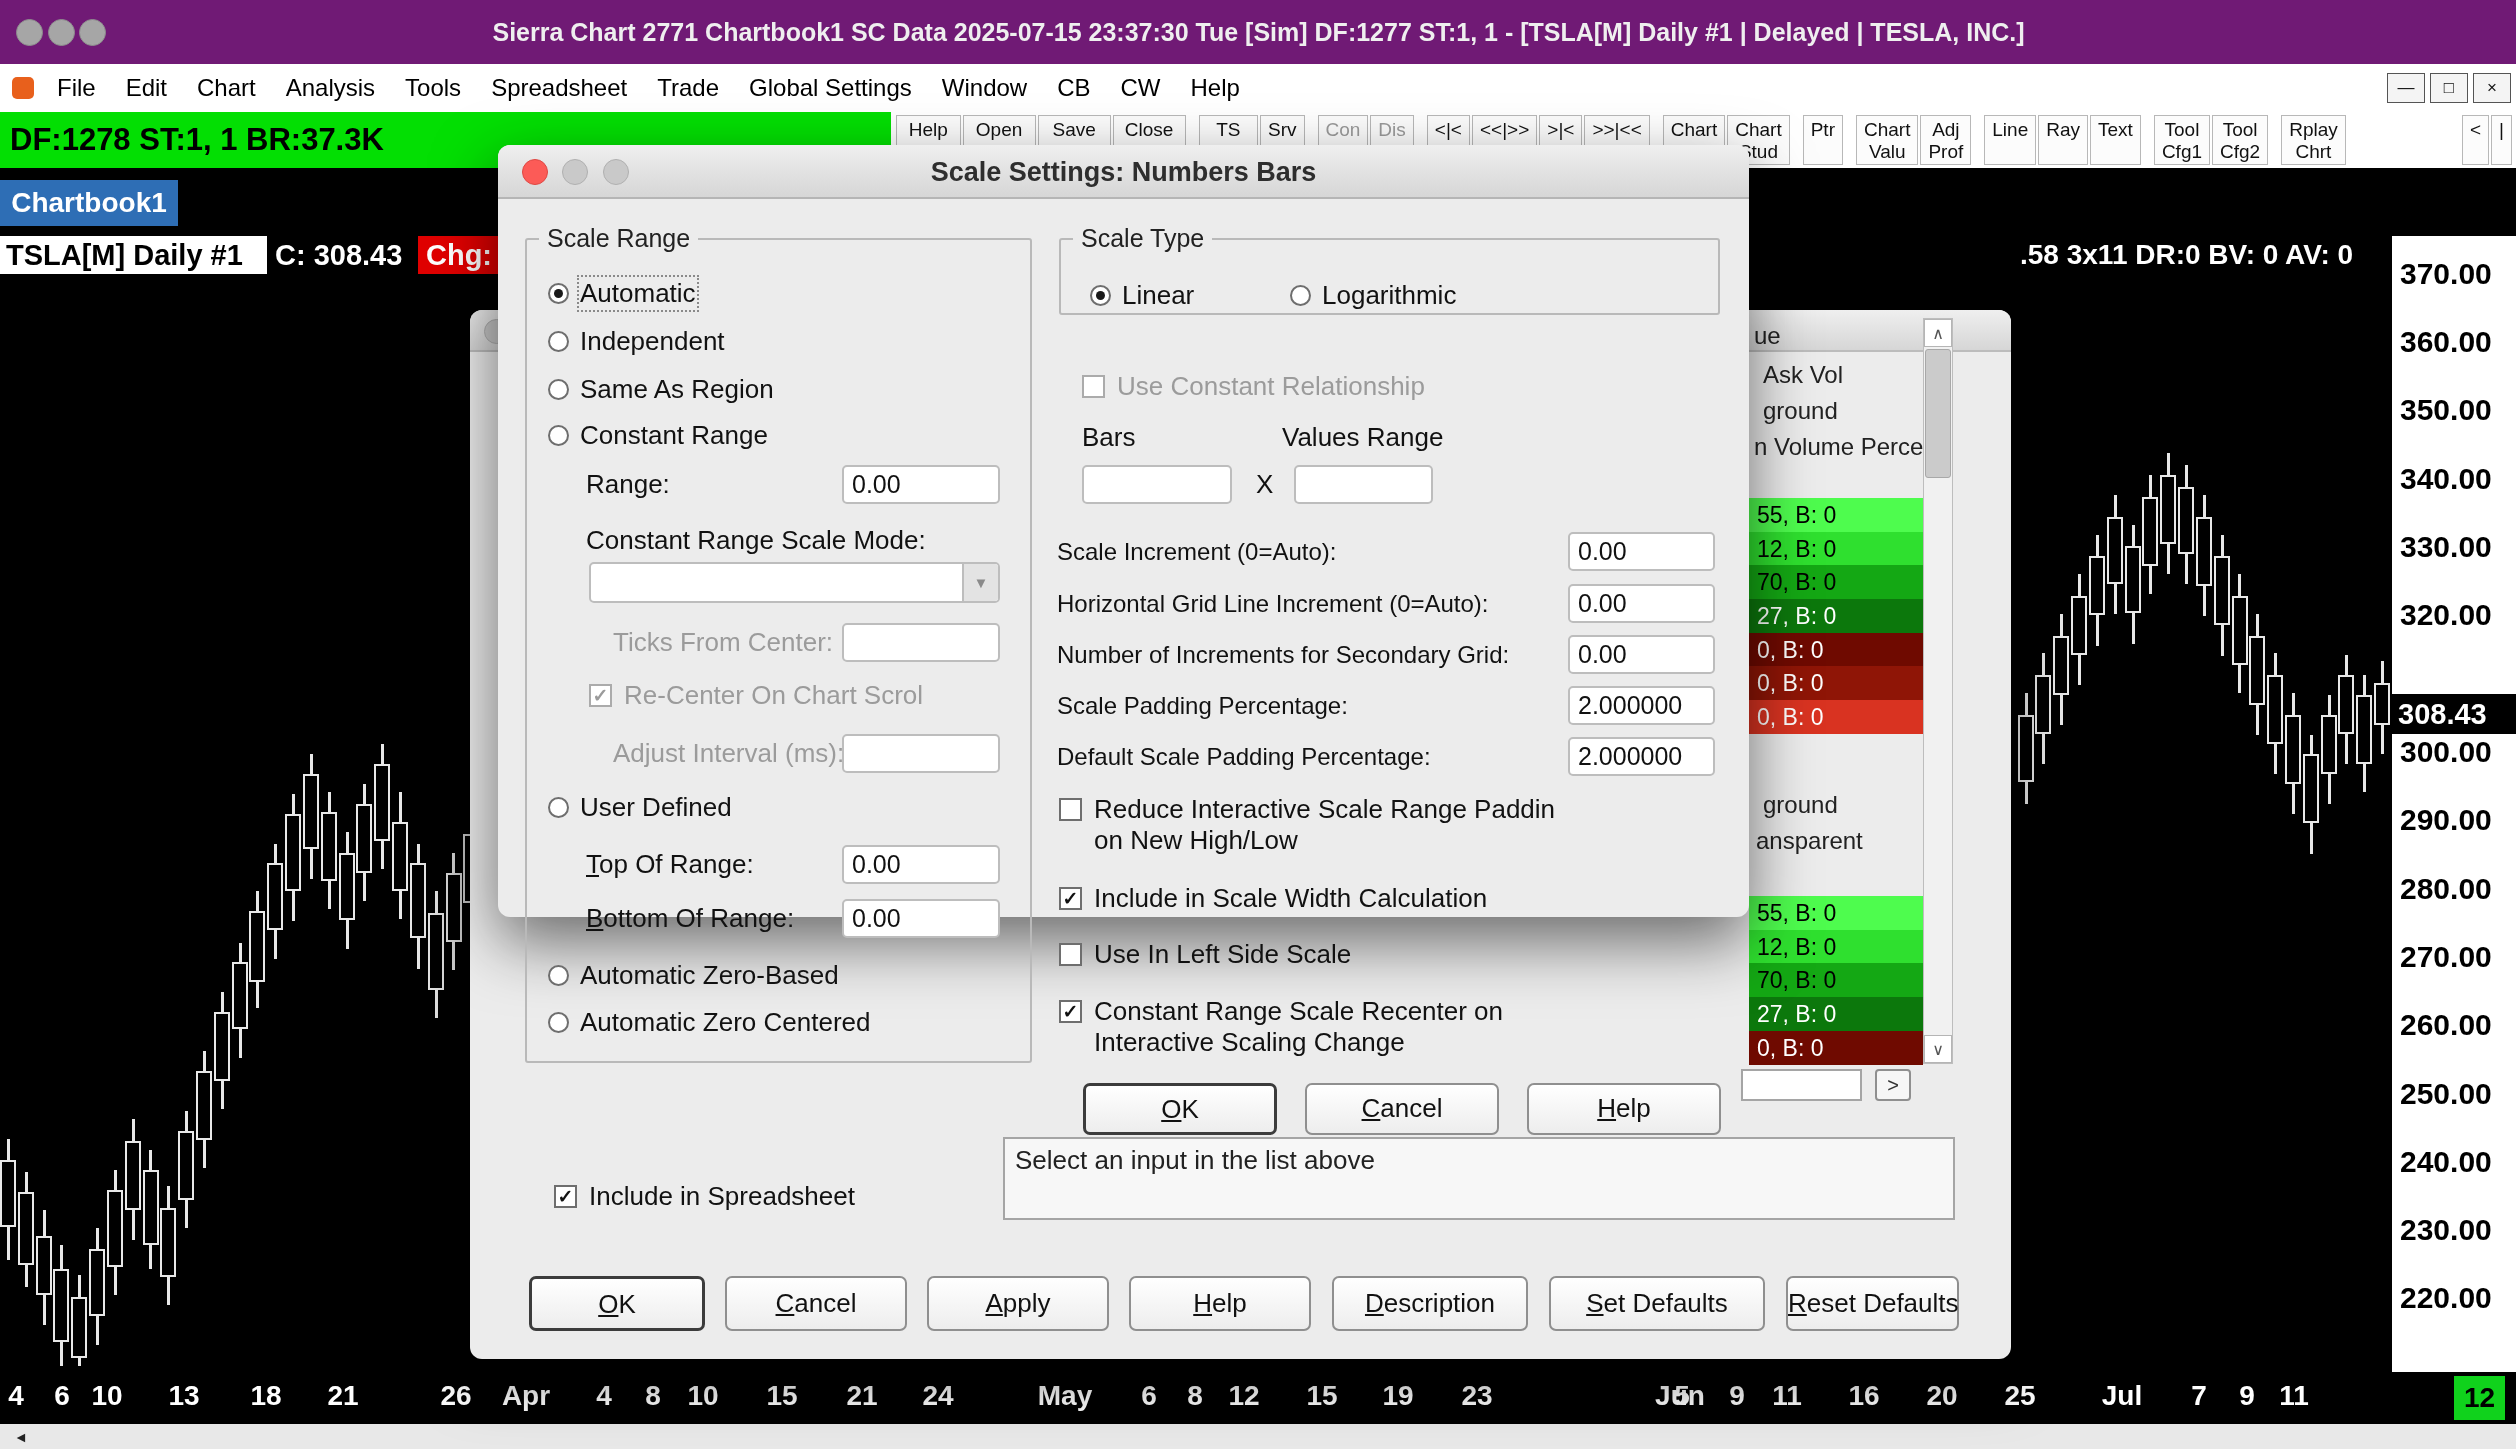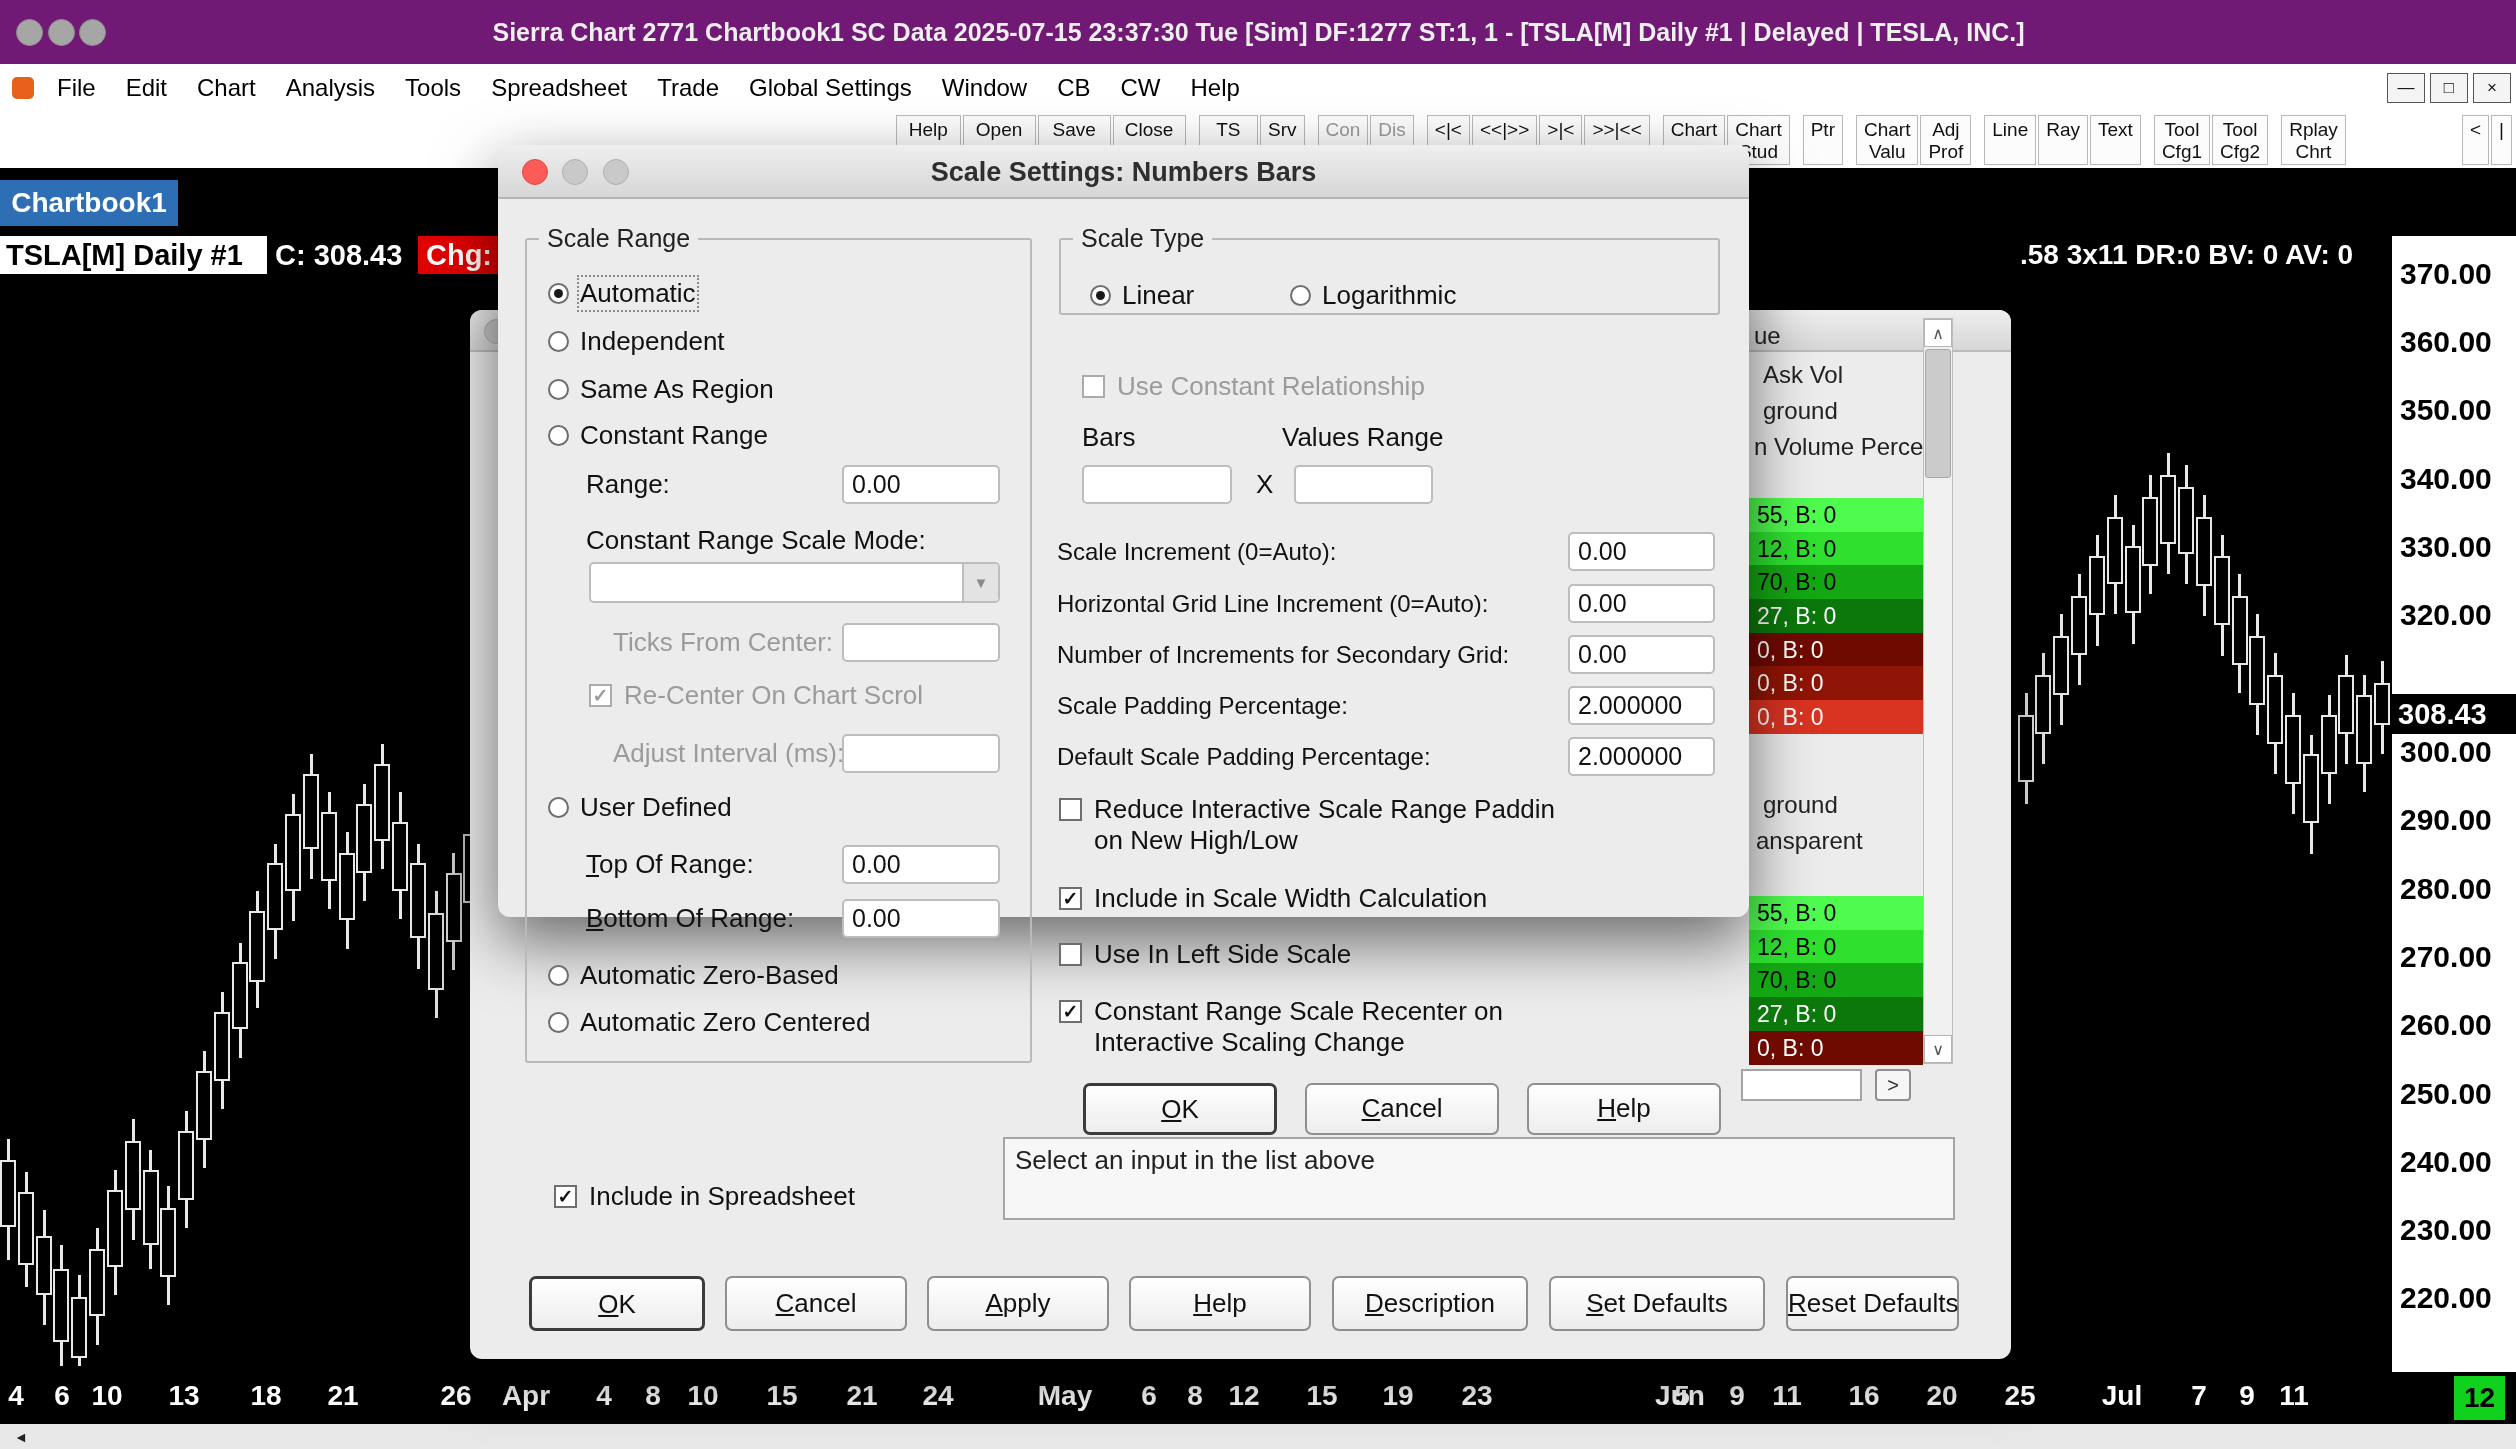--- a/index.html
+++ b/index.html
@@ -126,20 +126,21 @@
       <div class="menu-item">Help</div>
     </div>
   <div class="win-controls" id="win-controls">
       <div class="winbtn">—</div>
       <div class="winbtn">□</div>
       <div class="winbtn">×</div>
     </div>
 </div>
 
 <div class="controlrow">
+  <div class="dfbar" style="background: rgb(3, 223, 3);">DF:1278  ST:1, 1  BR:37.3K</div>
   <div class="toolbar" id="toolbar">
       <div class="tbtn">
         <div>Help</div>
         <div>Symb</div>
       </div>
       <div class="tbtn">
         <div>Open</div>
         <div>Chartb</div>
       </div>
       <div class="tbtn">

